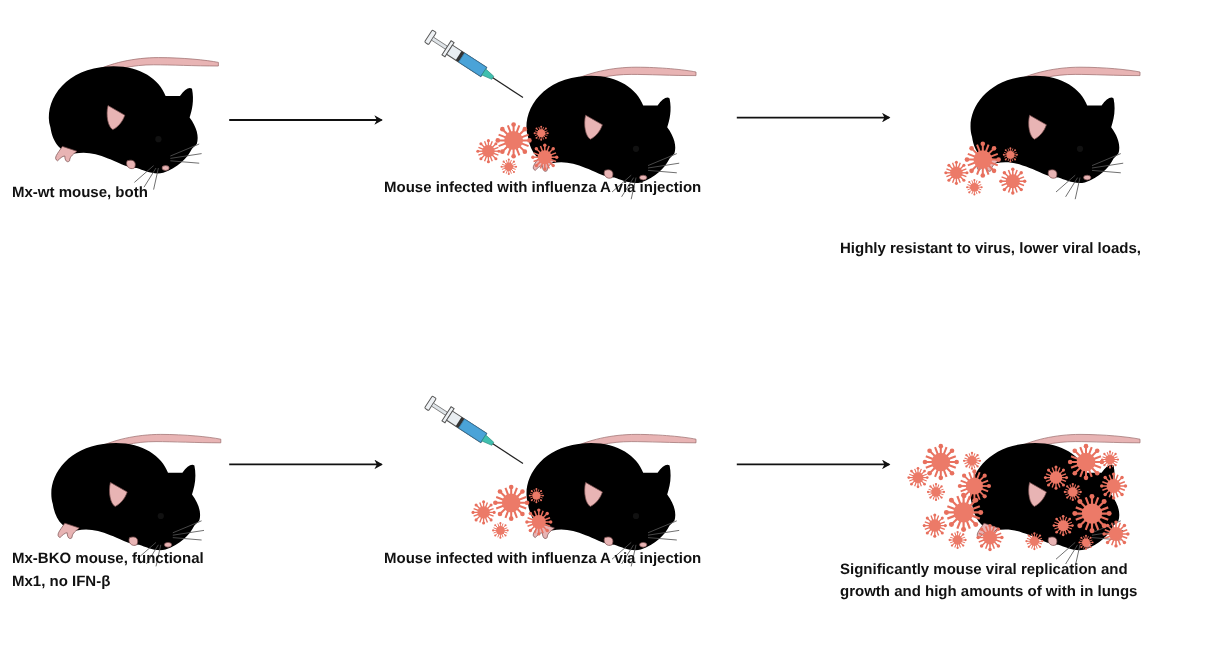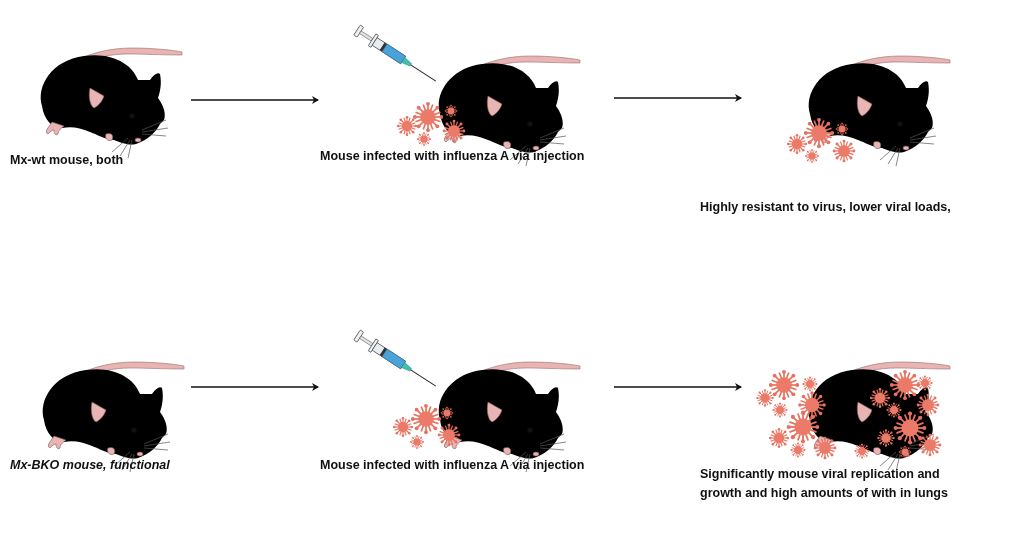--- a/index.html
+++ b/index.html
@@ -180,22 +180,23 @@
   <div class="caption" style="left:10px; top:151px; width:185px;">
     <span>Mx-wt mouse, both</span>
   </div>
   <div class="caption" style="left:320px; top:147px; width:300px;">
     <span>Mouse infected with influenza A via injection</span>
   </div>
   <div class="caption" style="left:700px; top:182px; width:324px;margin-top:16px;">
     <span>Highly resistant to virus, lower viral loads,</span>
   </div>
 
-  <div class="caption" style="left:10px; top:456px; width:185px;font-style:italic;">
+  <div class="caption" style="left:10px; top:456px; width:185px;">
     <span>Mx-BKO mouse, functional</span>
+    <span>Mx1, no IFN-β</span>
   </div>
   <div class="caption" style="left:320px; top:456px; width:300px;">
     <span>Mouse infected with influenza A via injection</span>
   </div>
   <div class="caption" style="left:700px; top:465px; width:324px;">
     <span>Significantly mouse viral replication and</span>
     <span>growth and high amounts of with in lungs</span>
   </div>
 </div>
 

